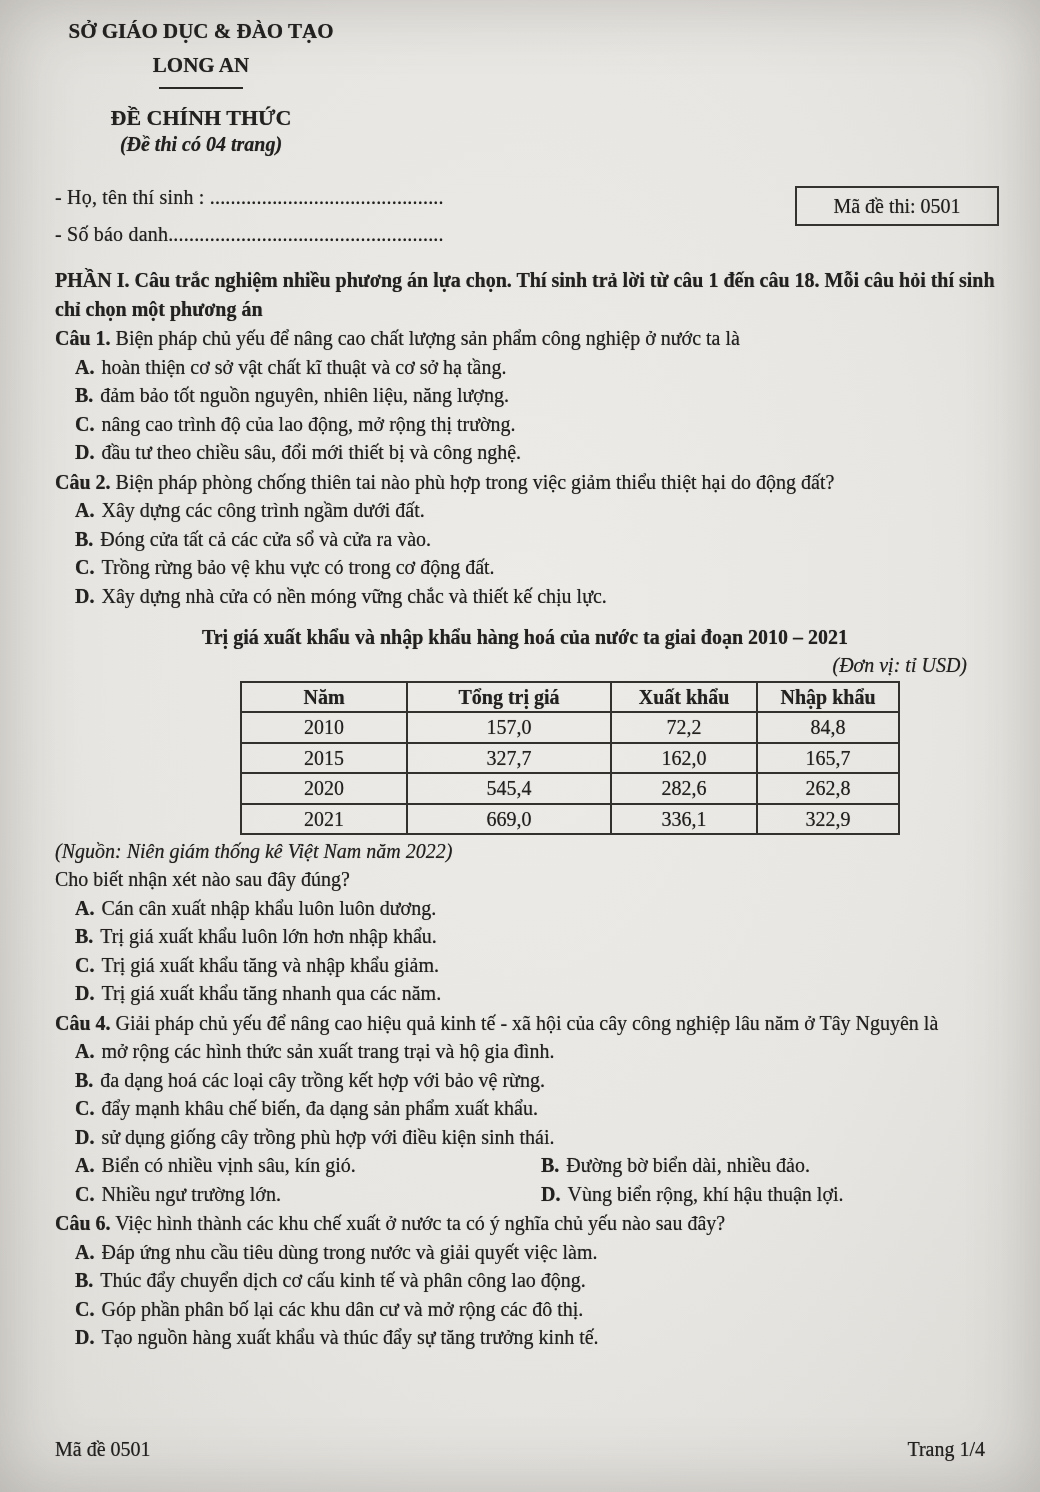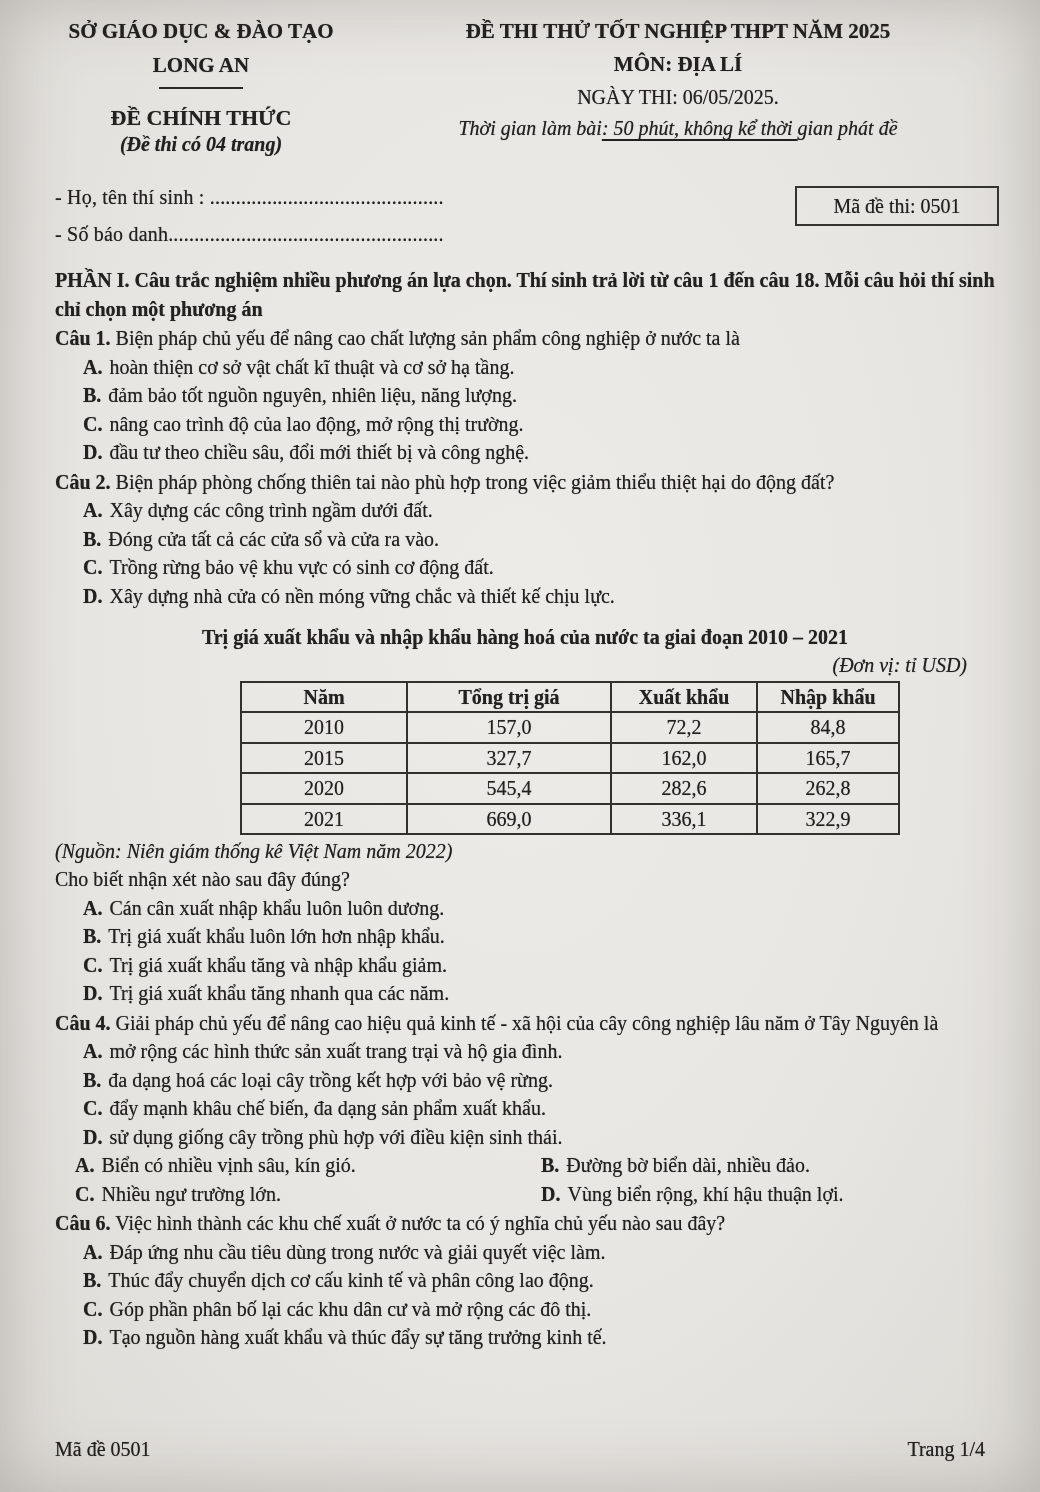--- a/index.html
+++ b/index.html
@@ -37,21 +37,21 @@
     position: absolute; top: 186px; left: 795px; width: 200px; height: 36px;
     border: 2.4px solid #35332f; display: flex; align-items: center; justify-content: center;
     font-size: 20px;
   }
 
   
   .content { position: absolute; top: 266px; left: 55px; width: 940px; font-size: 20px; line-height: 28.5px; }
   .part-heading { font-weight: bold; }
   .q { margin-top: 1px; }
   .q-label { font-weight: bold; }
-  .opt { margin-left: 28px; }
+  .opt { margin-left: 20px; }
   .opt-label { font-weight: bold; margin-right: 7px; }
   .opt-grid { display: grid; grid-template-columns: 466px 1fr; margin-left: 20px; }
 
   
   .tbl-title { text-align: center; font-weight: bold; margin-top: 13px; }
   .tbl-unit { text-align: right; font-style: italic; padding-right: 28px; line-height: 27px; }
   table.data { border-collapse: collapse; margin: 2px 0 0 185px; }
   table.data th, table.data td {
     border: 2px solid #33312e; text-align: center; vertical-align: middle;
     font-size: 20px; padding: 0 20px; height: 27px;
@@ -71,26 +71,20 @@
 <div class="page txt">
 
   <div class="hdr-left">
     <div class="l1">SỞ GIÁO DỤC &amp; ĐÀO TẠO</div>
     <div class="l2">LONG AN</div>
     <hr class="hdr-rule">
     <div class="l3">ĐỀ CHÍNH THỨC</div>
     <div class="l4">(Đề thi có 04 trang)</div>
   </div>
 
-  <div class="hdr-right">
-    <div class="r1">ĐỀ THI THỬ TỐT NGHIỆP THPT NĂM 2025</div>
-    <div class="r2">MÔN: ĐỊA LÍ</div>
-    <div class="r3">NGÀY THI: 06/05/2025.</div>
-    <div class="r4"><span>Thời gian làm bài</span><span class="u-part">: 50 phút, không kể thời </span><span>gian phát đề</span></div>
-  </div>
 
   <div class="student">
     <div>- Họ, tên thí sinh : .............................................</div>
     <div>- Số báo danh.....................................................</div>
   </div>
 
   <div class="code-box">
     <span>Mã đề thi: 0501</span>
   </div>
 
@@ -106,21 +100,21 @@
     <div class="opt"><span class="opt-label">B.</span><span>đảm bảo tốt nguồn nguyên, nhiên liệu, năng lượng.</span></div>
     <div class="opt"><span class="opt-label">C.</span><span>nâng cao trình độ của lao động, mở rộng thị trường.</span></div>
     <div class="opt"><span class="opt-label">D.</span><span>đầu tư theo chiều sâu, đổi mới thiết bị và công nghệ.</span></div>
 
     <div class="q">
       <span class="q-label">Câu 2.</span>
       <span>Biện pháp phòng chống thiên tai nào phù hợp trong việc giảm thiểu thiệt hại do động đất?</span>
     </div>
     <div class="opt"><span class="opt-label">A.</span><span>Xây dựng các công trình ngầm dưới đất.</span></div>
     <div class="opt"><span class="opt-label">B.</span><span>Đóng cửa tất cả các cửa sổ và cửa ra vào.</span></div>
-    <div class="opt"><span class="opt-label">C.</span><span>Trồng rừng bảo vệ khu vực có sinh cơ động đất.</span></div>
+    <div class="opt"><span class="opt-label">C.</span><span>Trồng rừng bảo vệ khu vực có trong cơ động đất.</span></div>
     <div class="opt"><span class="opt-label">D.</span><span>Xây dựng nhà cửa có nền móng vững chắc và thiết kế chịu lực.</span></div>
 
     <div class="tbl-title">Trị giá xuất khẩu và nhập khẩu hàng hoá của nước ta giai đoạn 2010 – 2021</div>
     <div class="tbl-unit">(Đơn vị: tỉ USD)</div>
     <table class="data">
       <thead>
         <tr>
           <th class="col-year">Năm</th>
           <th class="col-total">Tổng trị giá</th>
           <th class="col-exp">Xuất khẩu</th>

